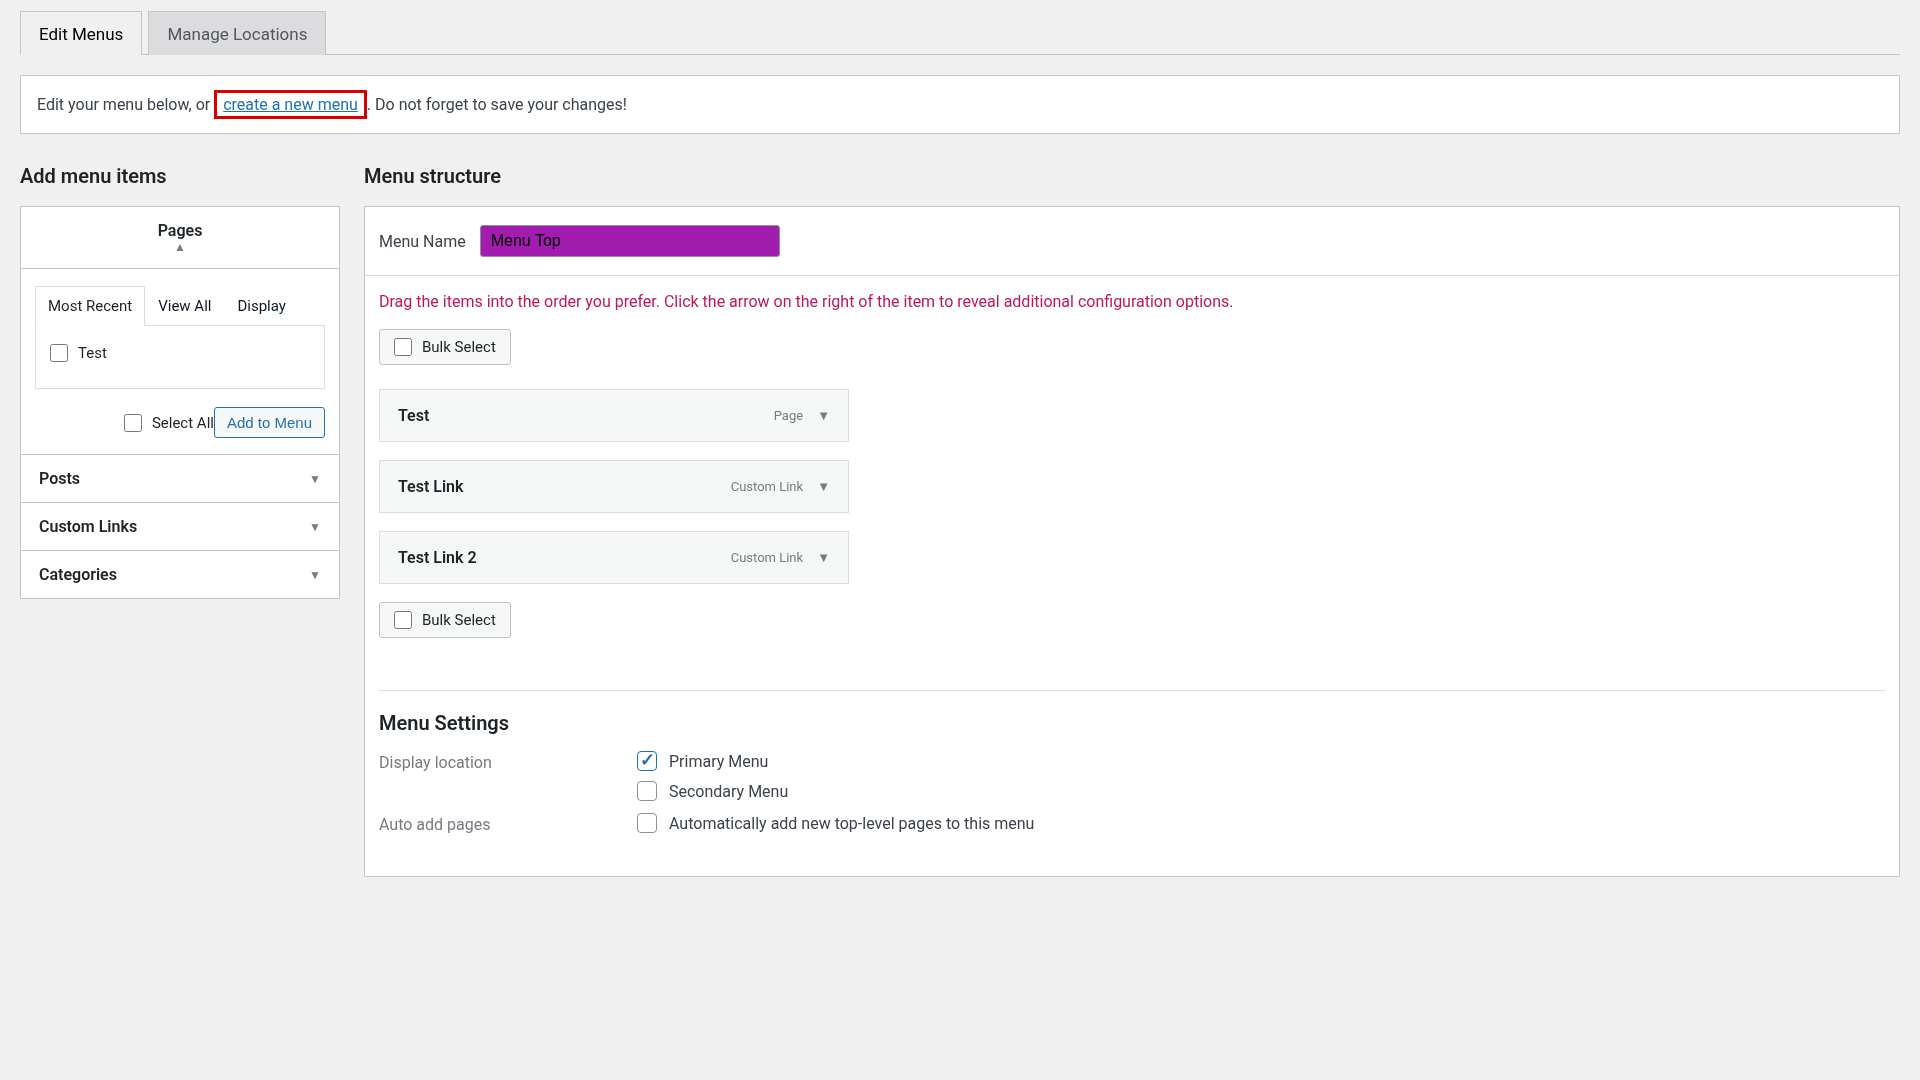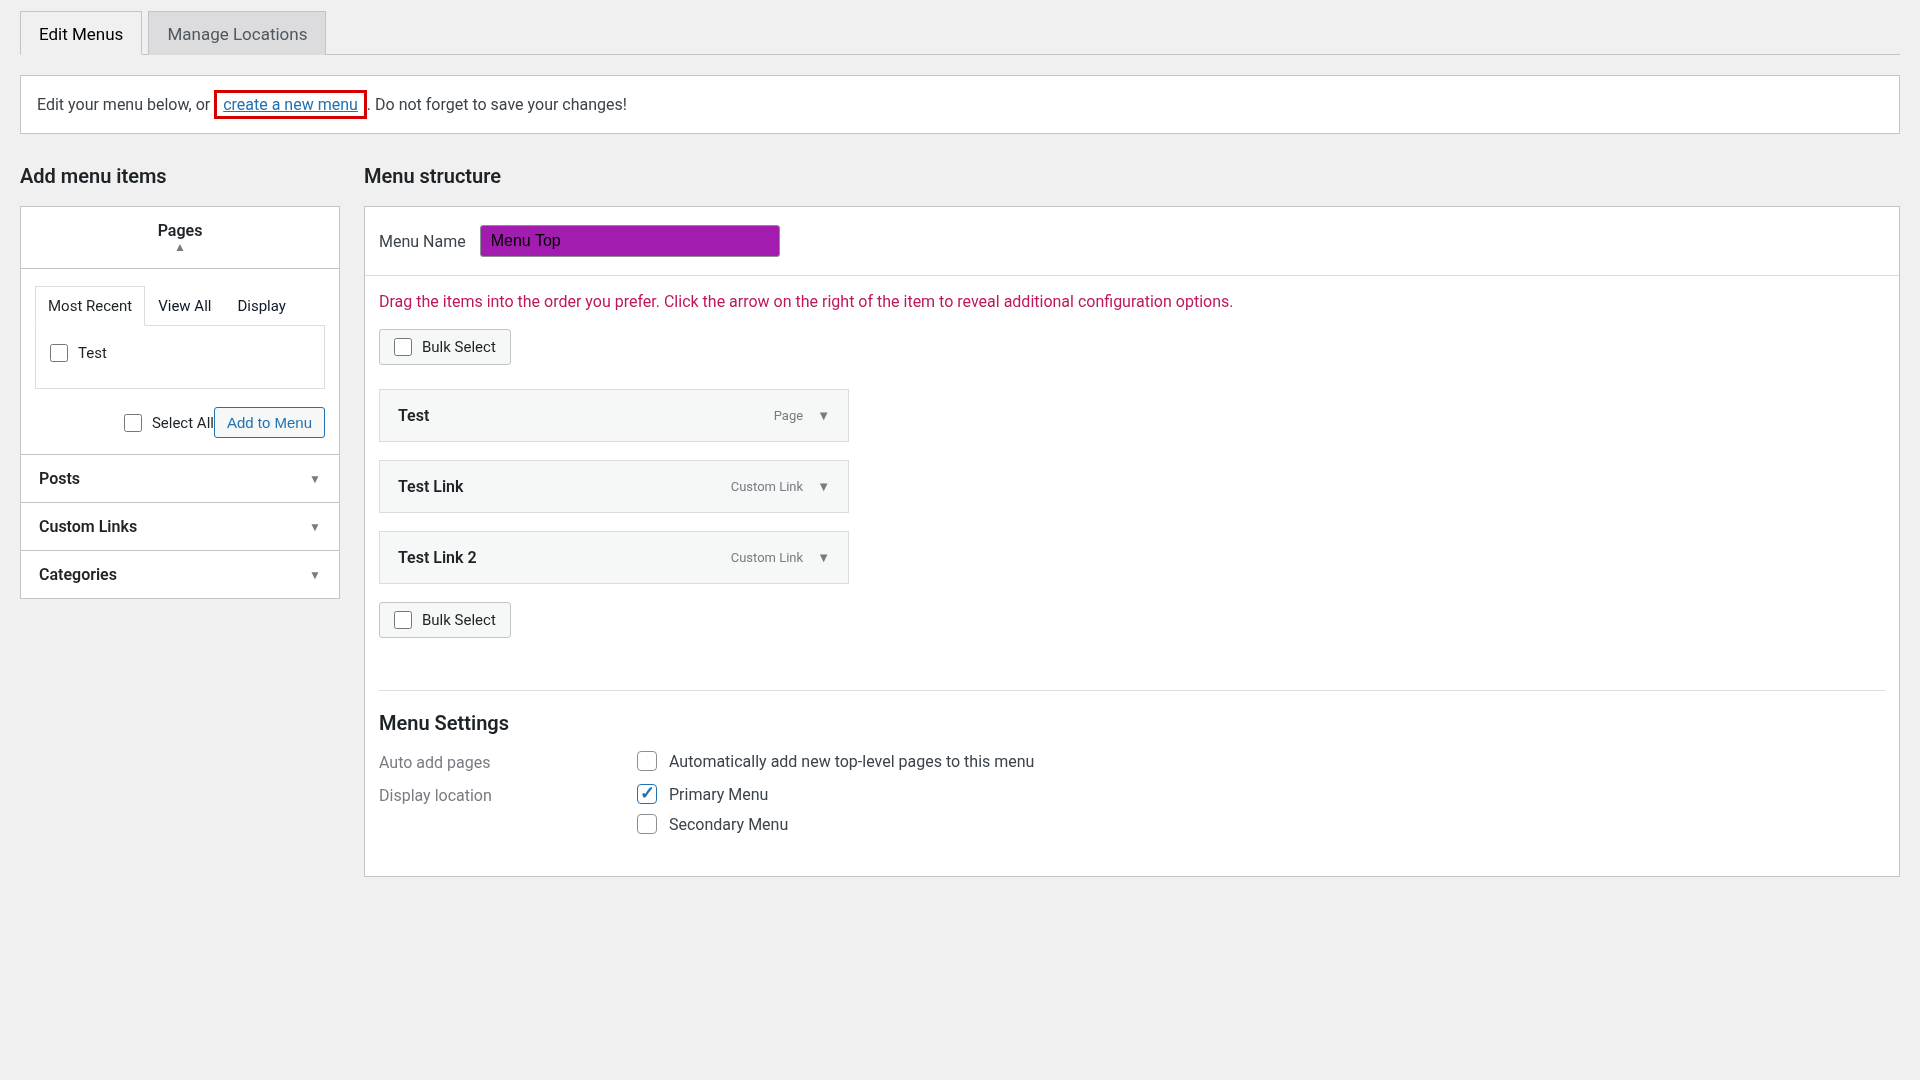--- a/index.html
+++ b/index.html
@@ -291,45 +291,45 @@
             </span>
           </div>
 
           <div class="bulk-select">
             <input type="checkbox" style="">
             <span>Bulk Select</span>
           </div>
 
           <div class="divider">
             <h3 class="settings">Menu Settings</h3>
-
-            <div class="setting-row">
-              <div class="setting-label">Auto add pages</div>
-              <div class="setting-options">
-                <label class="opt">
-                  <input type="checkbox" style="">
-                  <span>Automatically add new top-level pages to this menu</span>
-                </label>
-              </div>
-            </div>
 
             <div class="setting-row">
               <div class="setting-label">Display location</div>
               <div class="setting-options">
                 <label class="opt">
                   <input type="checkbox" checked="" style="">
                   <span>Primary Menu</span>
                 </label>
                 <label class="opt">
                   <input type="checkbox" style="">
                   <span>Secondary Menu</span>
                 </label>
               </div>
             </div>
 
+            <div class="setting-row">
+              <div class="setting-label">Auto add pages</div>
+              <div class="setting-options">
+                <label class="opt">
+                  <input type="checkbox" style="">
+                  <span>Automatically add new top-level pages to this menu</span>
+                </label>
+              </div>
+            </div>
+
           </div>
         </div>
 
       </div>
     </div>
 
   </div>
 </div>
 
 </body></html>

